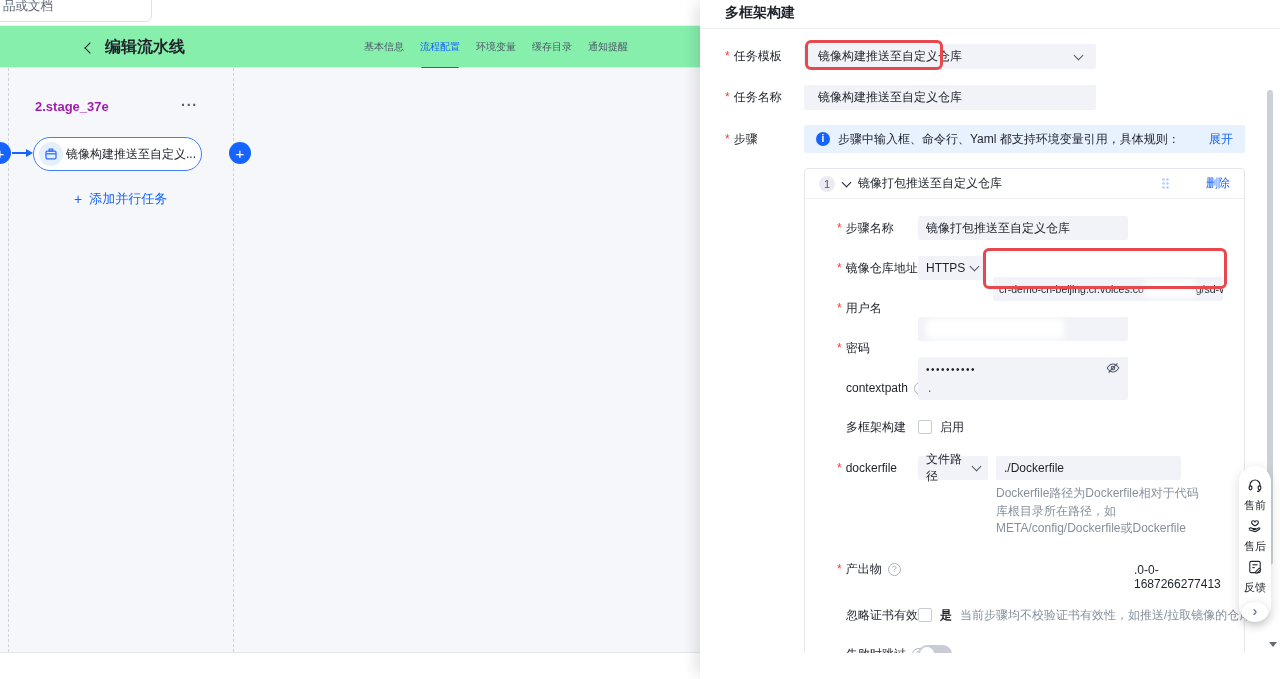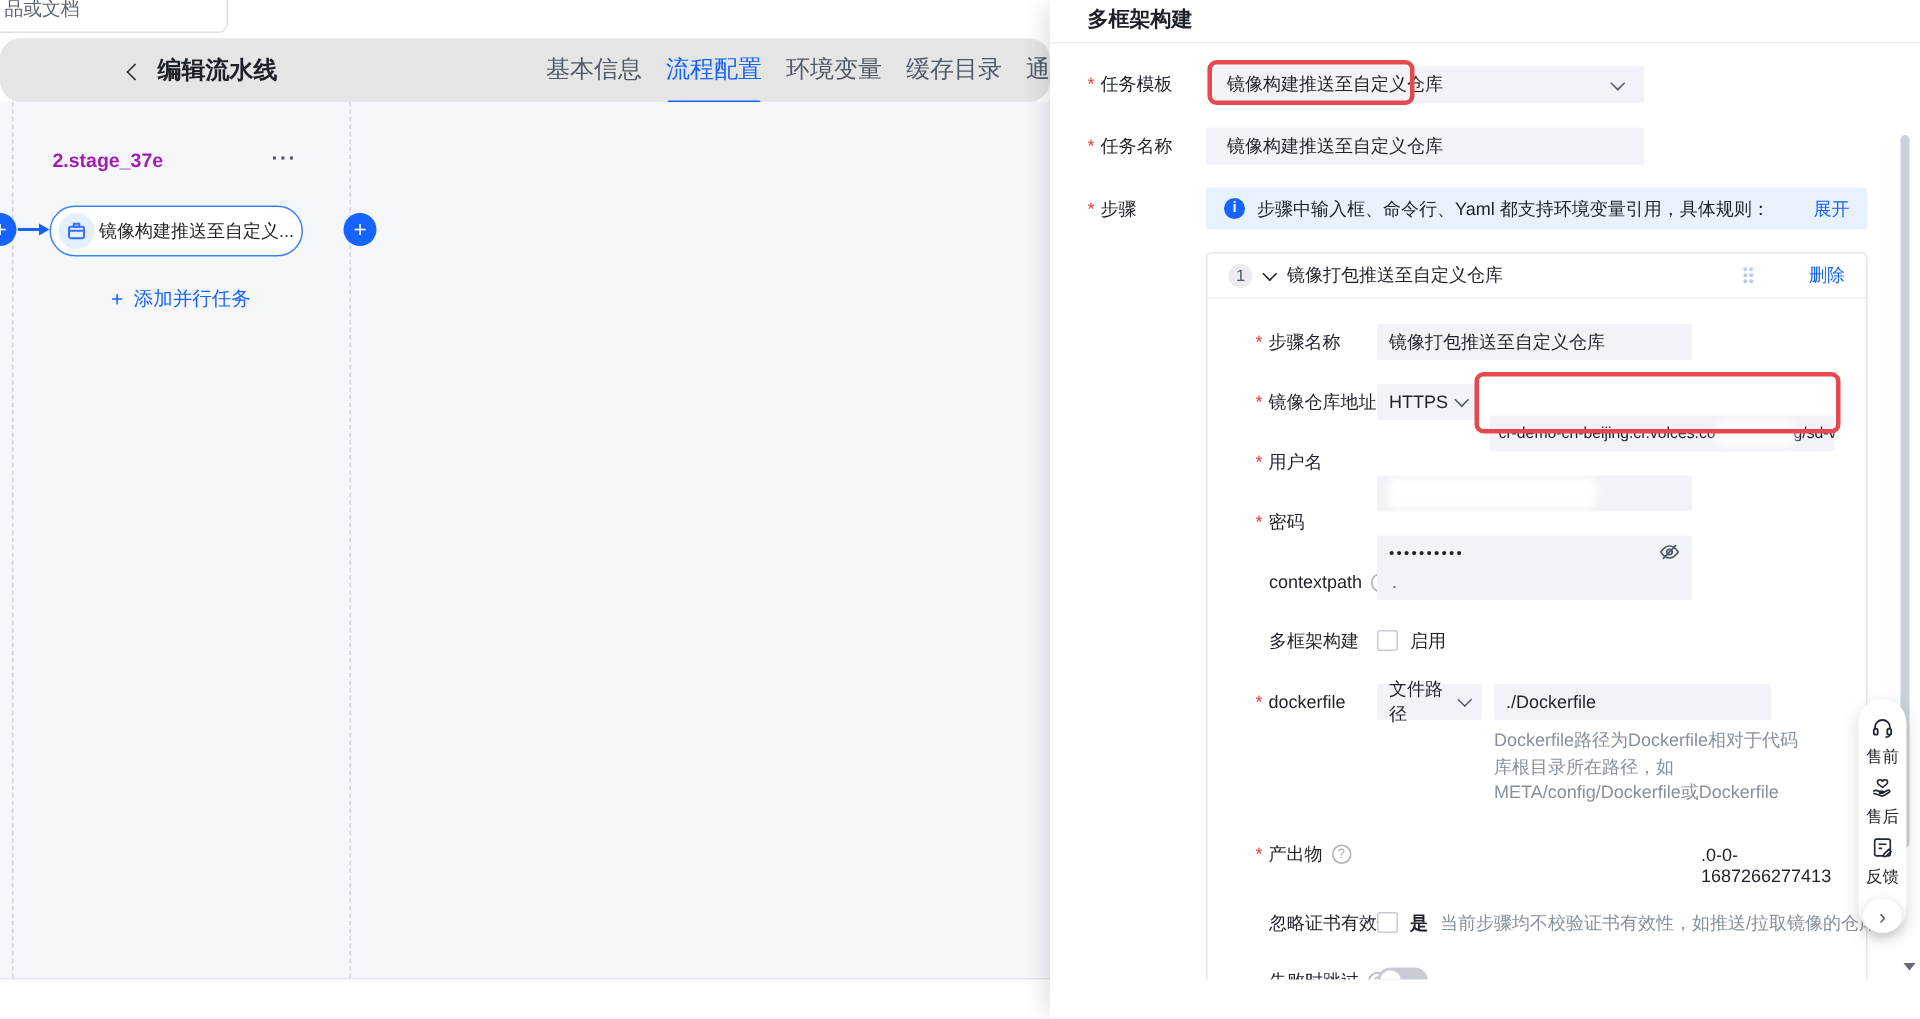--- a/index.html
+++ b/index.html
@@ -13,28 +13,28 @@
 
   
   .page { position:absolute; inset:0; }
   .topstrip { position:absolute; left:0; top:0; width:700px; height:25px; background:#fff; }
   .search-box {
     position:absolute; left:-18px; top:-9px; width:170px; height:31px;
     background:#fff; border:1px solid #dde2e9; border-radius:6px;
     line-height:29px; padding-left:20px; color:#5b6472; font-size:12.5px;
   }
   .header {
-    position:absolute; left:0; top:25px; width:700px; height:43px; background:#e5e5e5;
-    border-top:1px solid #eef0f3; border-bottom:1px solid #e5e6eb;border-radius:14px;
+    position:absolute; left:0; top:25px; width:700px; height:43px; background:#86efac;
+    border-top:1px solid #eef0f3; border-bottom:1px solid #e5e6eb;
   }
   .back-wrap { position:absolute; left:86px; top:0; height:43px; display:flex; align-items:center; gap:11px; cursor:pointer; }
   .chev-left { width:8px; height:8px; border-left:1.6px solid #1d2129; border-bottom:1.6px solid #1d2129; transform:rotate(45deg); }
   .ptitle { font-size:16px; font-weight:bold; color:#1d2129; }
   .tabs { position:absolute; left:364px; top:0; height:43px; display:flex; gap:16px; }
-  .tab { position:relative; height:43px; line-height:42px; font-size:16px; color:#4e5969; cursor:pointer; white-space:nowrap; }
+  .tab { position:relative; height:43px; line-height:42px; font-size:10px; color:#4e5969; cursor:pointer; white-space:nowrap; }
   .tab.active { color:#1664ff; }
   .tab.active::after { content:''; position:absolute; left:1px; right:1px; bottom:0; height:2px; background:#1664ff; border-radius:1px; }
 
   .canvas { position:absolute; left:0; top:68px; width:700px; height:584px; background:#f5f7fa; overflow:hidden; }
   .dash { position:absolute; top:0; bottom:0; width:0; border-left:1px dashed #cdd3db; }
   .stage-title { position:absolute; left:35px; top:31px; font-size:13px; font-weight:bold; color:#a21caf; }
   .stage-menu { position:absolute; left:181px; top:29px; font-size:14px; font-weight:bold; color:#4e5969; letter-spacing:1px; cursor:pointer; }
   .plus-circle {
     position:absolute; width:22px; height:22px; border-radius:50%; background:#1664ff; color:#fff;
     display:flex; align-items:center; justify-content:center; font-size:15px; line-height:1; cursor:pointer;
@@ -109,21 +109,21 @@
   .btn-cancel { left:472px; width:44px; background:#f6f7f9; border:1px solid #e0e3e9; color:#1d2129; }
   .btn-confirm { left:528px; width:42px; background:#1664ff; border:none; color:#fff; }
 
   .scroll-thumb { position:absolute; left:567px; top:90px; width:6px; height:475px; background:#ccd1d9; border-radius:3px; z-index:4; }
   .scroll-arrow { position:absolute; left:569px; top:642px; width:0; height:0; z-index:6;
     border-left:4px solid transparent; border-right:4px solid transparent; border-top:5px solid #646a73; cursor:pointer; }
 
   
   .float-widget { position:absolute; left:1239px; top:466px; width:32px; height:156px; background:#fff;
     border-radius:17px; box-shadow:0 3px 12px rgba(31,35,41,.16); z-index:20;
-    display:flex; flex-direction:column; align-items:center; padding-top:11px; gap:5px; }
+    display:flex; flex-direction:column; align-items:center; padding-top:11px; gap:5px;font-family:Liberation Mono, monospace; }
   .fw-item { display:flex; flex-direction:column; align-items:center; gap:1px; cursor:pointer; }
   .fw-label { font-size:11px; color:#1d2129; }
   .fw-circle { width:26px; height:26px; border-radius:50%; background:#fff; box-shadow:0 2px 8px rgba(31,35,41,.2);
     display:flex; align-items:center; justify-content:center; color:#4e5969; font-size:14px; cursor:pointer; margin-top:2px; }
 </style>
 </head>
 <body>
 
 <div class="screen">
 

